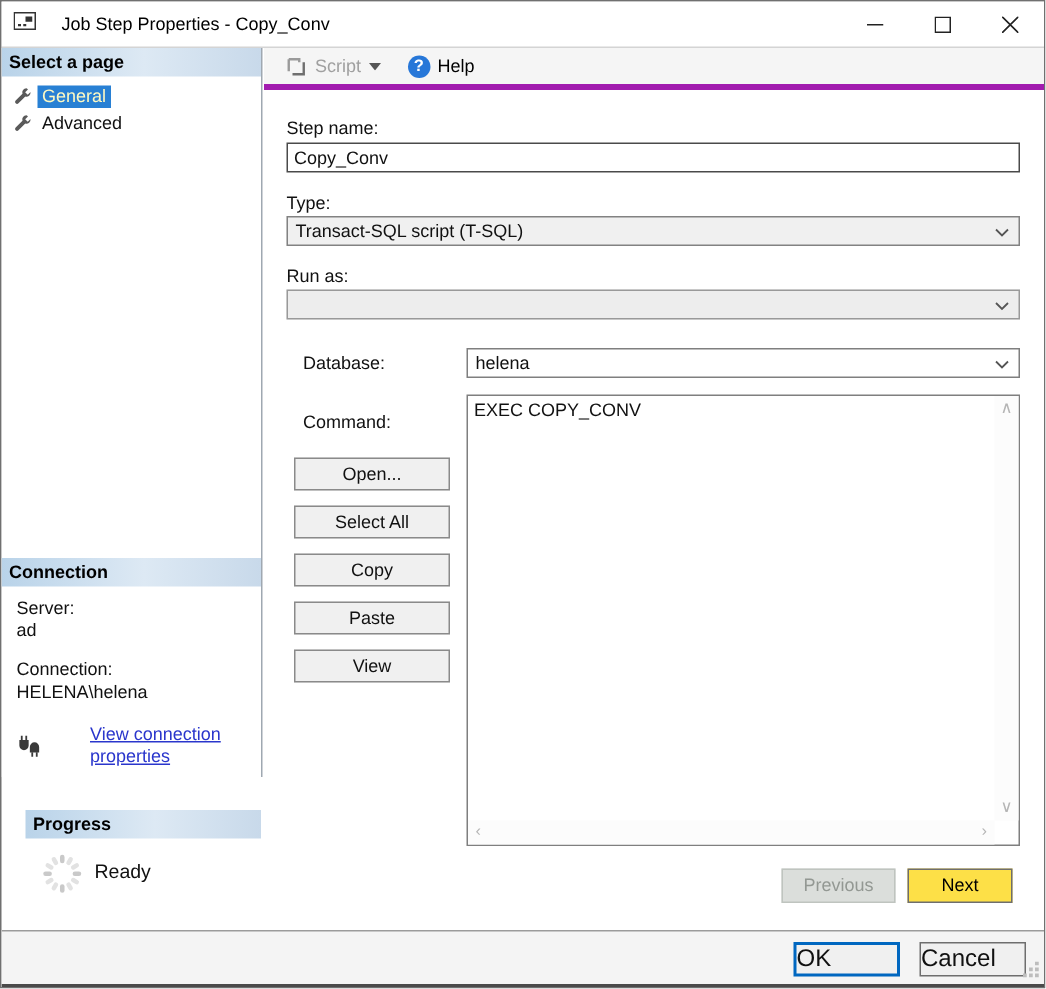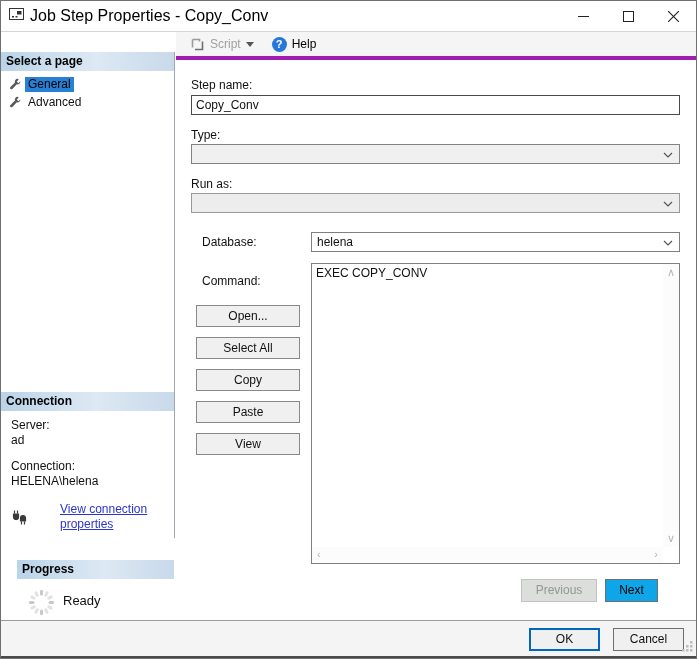--- a/index.html
+++ b/index.html
@@ -10,38 +10,38 @@
     position: relative; width: 697px; height: 659px;
     background: #ffffff; border: 1px solid #707070; overflow: hidden;
     font-size: 12px; color: #111;
   }
 
   
   .titlebar {
     position: absolute; top:0; left:0; right:0; height:30px;
     background:#ffffff; display:flex; align-items:center; padding-left:8px;
   }
-  .titlebar .title { margin-left:6px; font-size:16px; color:#000; }
+  .titlebar .title { margin-left:17px; font-size:12px; color:#000; }
   .win-controls { margin-left:auto; display:flex; height:30px; }
   .win-btn { width:45px; height:30px; display:flex; align-items:center; justify-content:center; }
 
   
   .body-row { position:absolute; top:30px; left:0; right:0; height:589px; border-top:1px solid #d4d4d4; }
 
   
-  .sidebar { position:absolute; left:0; top:0; width:174px; height:486px; background:#fff; border-right:1px solid #9fa8b1;margin-top:20px; }
+  .sidebar { position:absolute; left:0; top:0; width:174px; height:486px; background:#fff; border-right:1px solid #9fa8b1; }
   .section-header {
     height:19px; line-height:19px; padding-left:5px; font-weight:bold; font-size:12px; color:#000;
     background: linear-gradient(90deg,#b9d3e9 0%, #dde9f4 55%, #c8d9ea 100%);
   }
   .page-list { margin-top:4px; }
   .page-item { display:flex; align-items:center; height:18px; padding-left:7px; cursor:default; }
   .page-item .wrench { width:13px; height:13px; margin-right:4px; flex:0 0 auto; }
   .page-item .plabel { font-size:12px; padding:0 3px; line-height:15px; }
-  .page-item .plabel.selected { background:#2880d4; color:#000000; }
+  .page-item .plabel.selected { background:#2880d4; color:#fef9c3; }
 
   .conn-section { position:absolute; top:340px; left:0; right:0; }
   .conn-body { padding:7px 0 0 10px; line-height:15px; font-size:12px; }
   .conn-gap { height:11px; }
   .link-row { display:flex; align-items:center; margin-top:13px;gap:28px; }
   .link-row .plug { width:17px; height:15px; margin-right:4px; flex:0 0 auto; }
   .conn-link { color:#2a36cc; text-decoration:underline; cursor:pointer; font-size:12px; }
 
   .prog-section { position:absolute; top:508px; left:16px; right:0; }
   .prog-body { position:relative; height:60px; }
@@ -90,28 +90,28 @@
   .vscroll { position:absolute; top:0; right:0; bottom:16px; width:16px; background:#fcfcfc; }
   .hscroll { position:absolute; left:0; right:16px; bottom:0; height:16px; background:#fcfcfc; }
   .scr { position:absolute; color:#b5b5b5; font-size:11px; line-height:11px; }
   .scr.up { top:3px; left:4px; }
   .scr.dn { bottom:3px; left:4px; }
   .scr.lf { left:5px; top:2px; }
   .scr.rt { right:5px; top:2px; }
 
   .navbtn { position:absolute; top:547px; height:23px; font-size:12px; text-align:center; line-height:21px; }
   .navbtn.prev { left:345px; width:76px; background:#dbdedb; border:1px solid #bfc4bf; color:#939893; }
-  .navbtn.next { left:429px; width:53px; background:#0ea5e9; border:1px solid #6e6e6e; color:#000; }
+  .navbtn.next { left:429px; width:70px; background:#fde047; border:1px solid #6e6e6e; color:#000; }
 
   
   .footer {
     position:absolute; top:619px; left:0; right:0; bottom:0; background:#f4f4f4;
     border-top:1px solid #9b9b9b; border-bottom:2px solid #4a4a4a;
   }
-  .footbtn { position:absolute; top:7px; height:23px; font-size:12px; text-align:center; }
+  .footbtn { position:absolute; top:7px; height:23px; font-size:16px; }
   .footbtn.ok { right:96px; width:71px; border:2px solid #0067c0; background:#f0f0f0; line-height:19px; }
   .footbtn.cancel { right:12px; width:71px; border:1px solid #6e6e6e; background:#f0f0f0; line-height:21px; }
   .grip { position:absolute; right:2px; bottom:3px; }
 </style>
 </head>
 <body>
 
 <div class="window">
 
   <div class="titlebar">
@@ -228,20 +228,21 @@
           <span class="help-circle">?</span>
           <span class="help-label">Help</span>
         </div>
       </div>
 
       <div class="lbl" style="left:15px; top:46px;">Step name:</div>
       <input class="txt-input" style="left: 15px; right: 16px; top: 63px;" value="Copy_Conv">
 
       <div class="lbl" style="left:15px; top:96px;">Type:</div>
       <div class="dd" style="left:15px; right:16px; top:112px;">
+        <span>Transact-SQL script (T-SQL)</span>
         <svg class="chev" width="10" height="6" viewBox="0 0 10 6">
             <polyline points="1,1 5,5 9,1" fill="none" stroke="#555" stroke-width="1.2"></polyline>
           </svg>
       </div>
 
       <div class="lbl" style="left:15px; top:145px;">Run as:</div>
       <div class="dd dim" style="left:15px; right:16px; top:161px;">
         <span></span>
         <svg class="chev" width="10" height="6" viewBox="0 0 10 6">
             <polyline points="1,1 5,5 9,1" fill="none" stroke="#555" stroke-width="1.2"></polyline>

